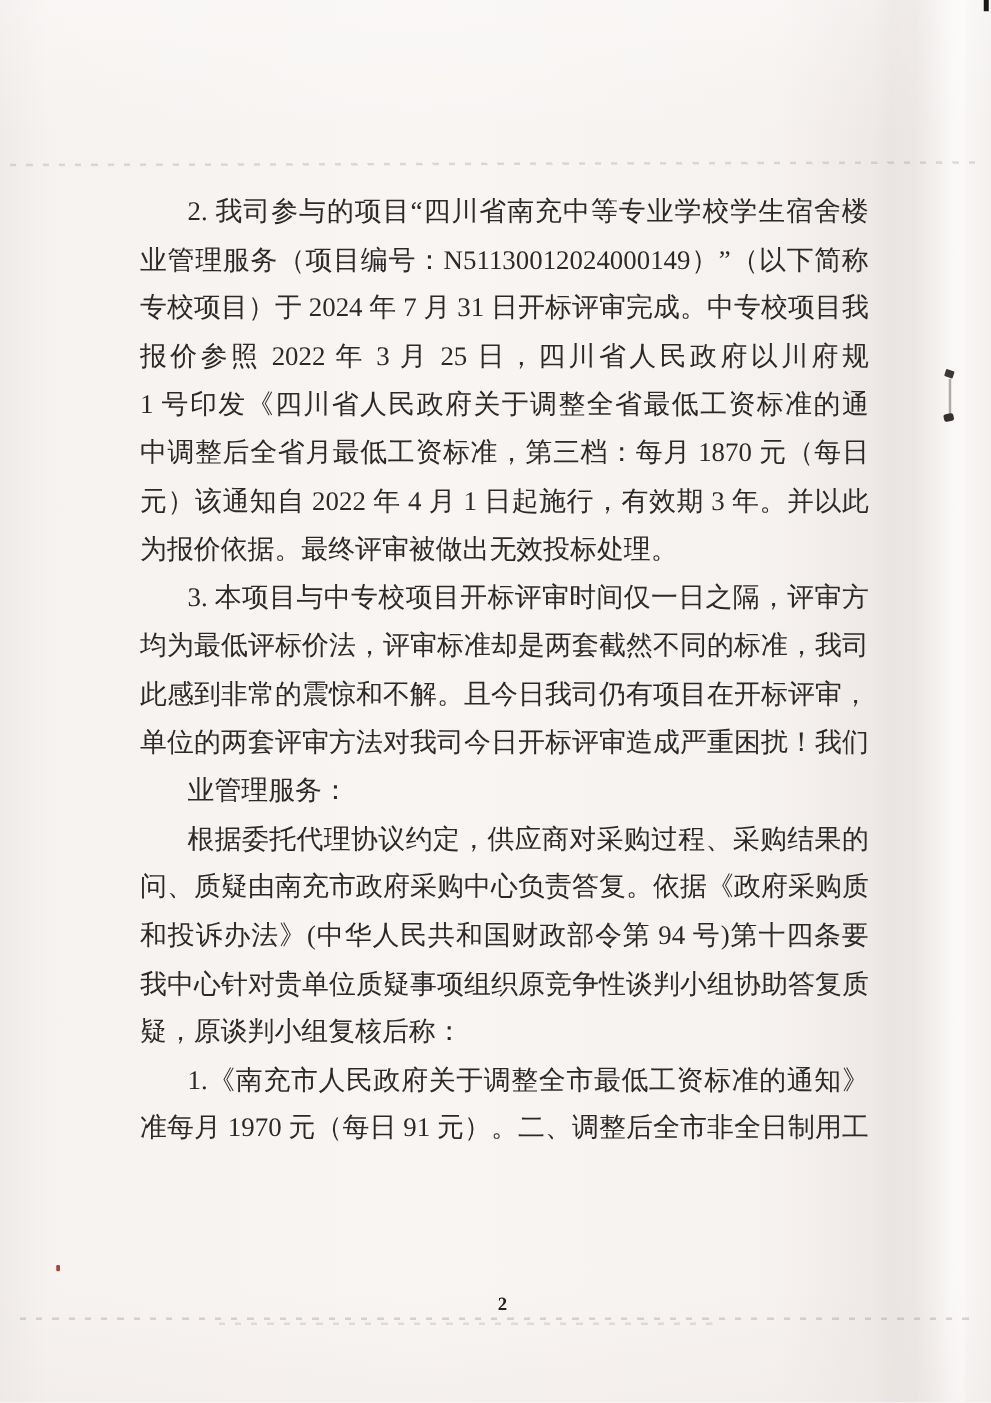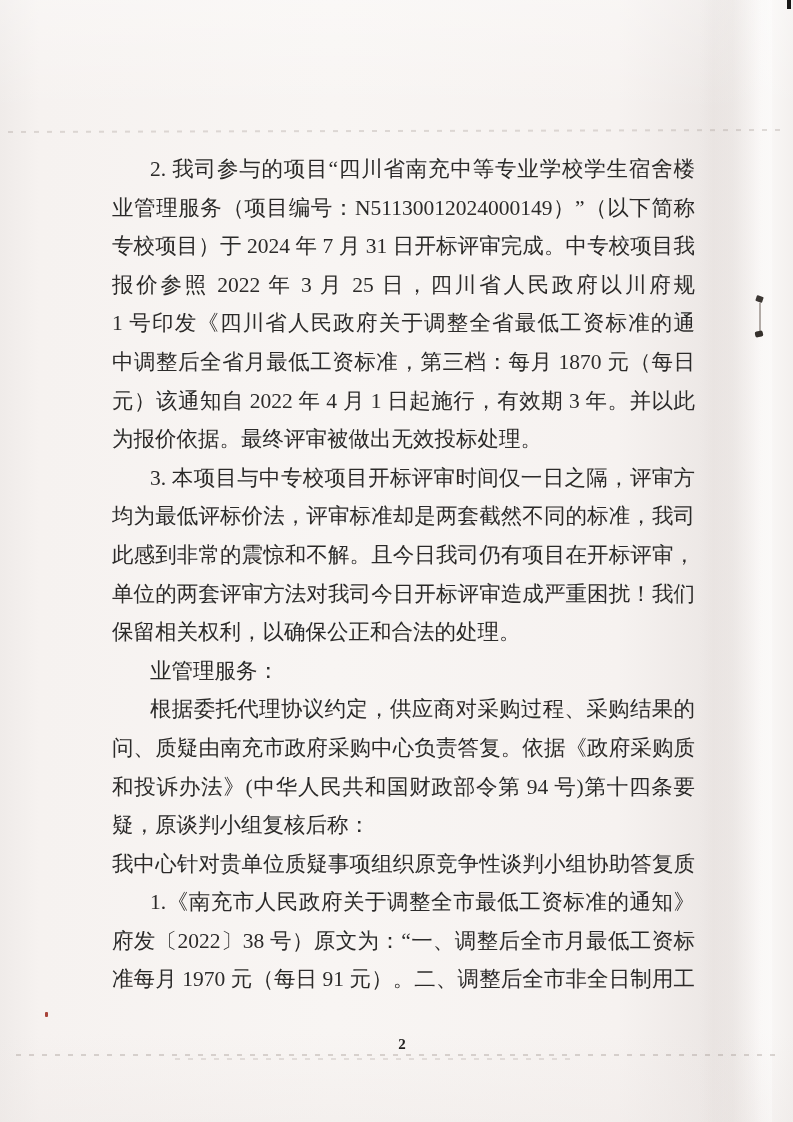--- a/index.html
+++ b/index.html
@@ -149,29 +149,27 @@
       <div class="line fill">专校项目）于 2024 年 7 月 31 日开标评审完成。中专校项目我司</div>
       <div class="line fill">报价参照 2022 年 3 月 25 日，四川省人民政府以川府规〔2022〕</div>
       <div class="line fill">1 号印发《四川省人民政府关于调整全省最低工资标准的通知》</div>
       <div class="line fill">中调整后全省月最低工资标准，第三档：每月 1870 元（每日 86</div>
       <div class="line fill">元）该通知自 2022 年 4 月 1 日起施行，有效期 3 年。并以此作</div>
       <div class="line">为报价依据。最终评审被做出无效投标处理。</div>
       <div class="line fill indent">3. 本项目与中专校项目开标评审时间仅一日之隔，评审方法</div>
       <div class="line fill">均为最低评标价法，评审标准却是两套截然不同的标准，我司对</div>
       <div class="line fill">此感到非常的震惊和不解。且今日我司仍有项目在开标评审，贵</div>
       <div class="line fill">单位的两套评审方法对我司今日开标评审造成严重困扰！我们将</div>
-      <div class="line">保留相关权利，以确保公正和合法的处理。</div>
       <div class="line indent">业管理服务：</div>
       <div class="line fill indent">根据委托代理协议约定，供应商对采购过程、采购结果的询</div>
       <div class="line fill">问、质疑由南充市政府采购中心负责答复。依据《政府采购质疑</div>
       <div class="line fill">和投诉办法》(中华人民共和国财政部令第 94 号)第十四条要求，</div>
+      <div class="line fill">我中心针对贵单位质疑事项组织原竞争性谈判小组协助答复质</div>
       <div class="line">疑，原谈判小组复核后称：</div>
-      <div class="line fill">我中心针对贵单位质疑事项组织原竞争性谈判小组协助答复质</div>
       <div class="line fill indent">1.《南充市人民政府关于调整全市最低工资标准的通知》(南</div>
-      <div class="line fill">府发〔2022〕38 号）原文为：“一、调整后全市月最低工资标</div>
       <div class="line fill">准每月 1970 元（每日 91 元）。二、调整后全市非全日制用工小</div>
     </div>
 
   <div class="page-number">2</div>
 
   <div class="dashed dashed-bottom"></div>
   <div class="dashed dashed-bottom-2"></div>
 
   <div class="corner-tick"></div>
   <div class="edge-mark-a"></div>

